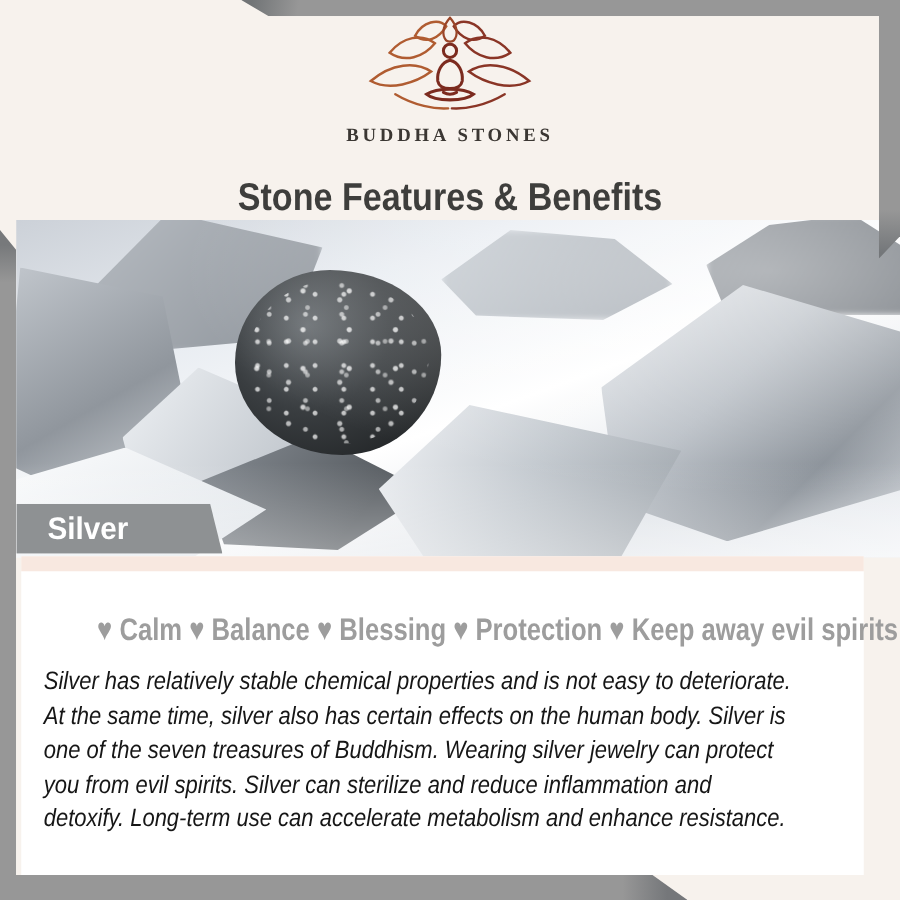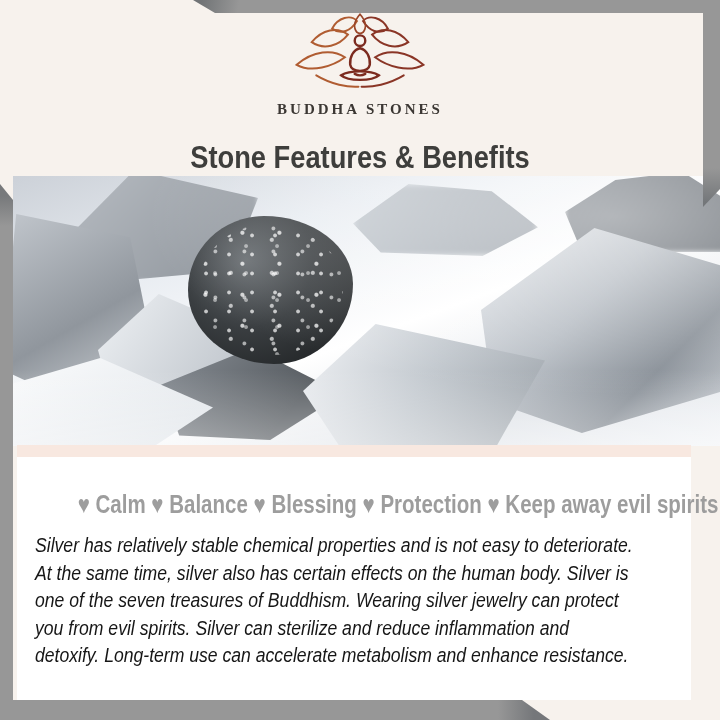--- a/index.html
+++ b/index.html
@@ -156,20 +156,23 @@
     <div class="rk rk1"></div>
     <div class="rk rk6"></div>
     <div class="rk rk10"></div>
     <div class="rk rk4"></div>
     <div class="rk nugget"></div>
     <div class="rk rk5"></div>
     <div class="rk rk9"></div>
     <div class="photo-wash"></div>
   </div>
 
+  <div class="photo-label">
+    <span class="label-text">Silver</span>
+  </div>
 
   <div class="card">
     <div class="card-top-band"></div>
     <div class="benefits-line">♥ Calm ♥ Balance ♥ Blessing ♥ Protection ♥ Keep away evil spirits ♥</div>
     <div class="desc">
       <div class="desc-line">Silver has relatively stable chemical properties and is not easy to deteriorate.</div>
       <div class="desc-line">At the same time, silver also has certain effects on the human body. Silver is</div>
       <div class="desc-line">one of the seven treasures of Buddhism. Wearing silver jewelry can protect</div>
       <div class="desc-line">you from evil spirits. Silver can sterilize and reduce inflammation and</div>
       <div class="desc-line">detoxify. Long-term use can accelerate metabolism and enhance resistance.</div>

